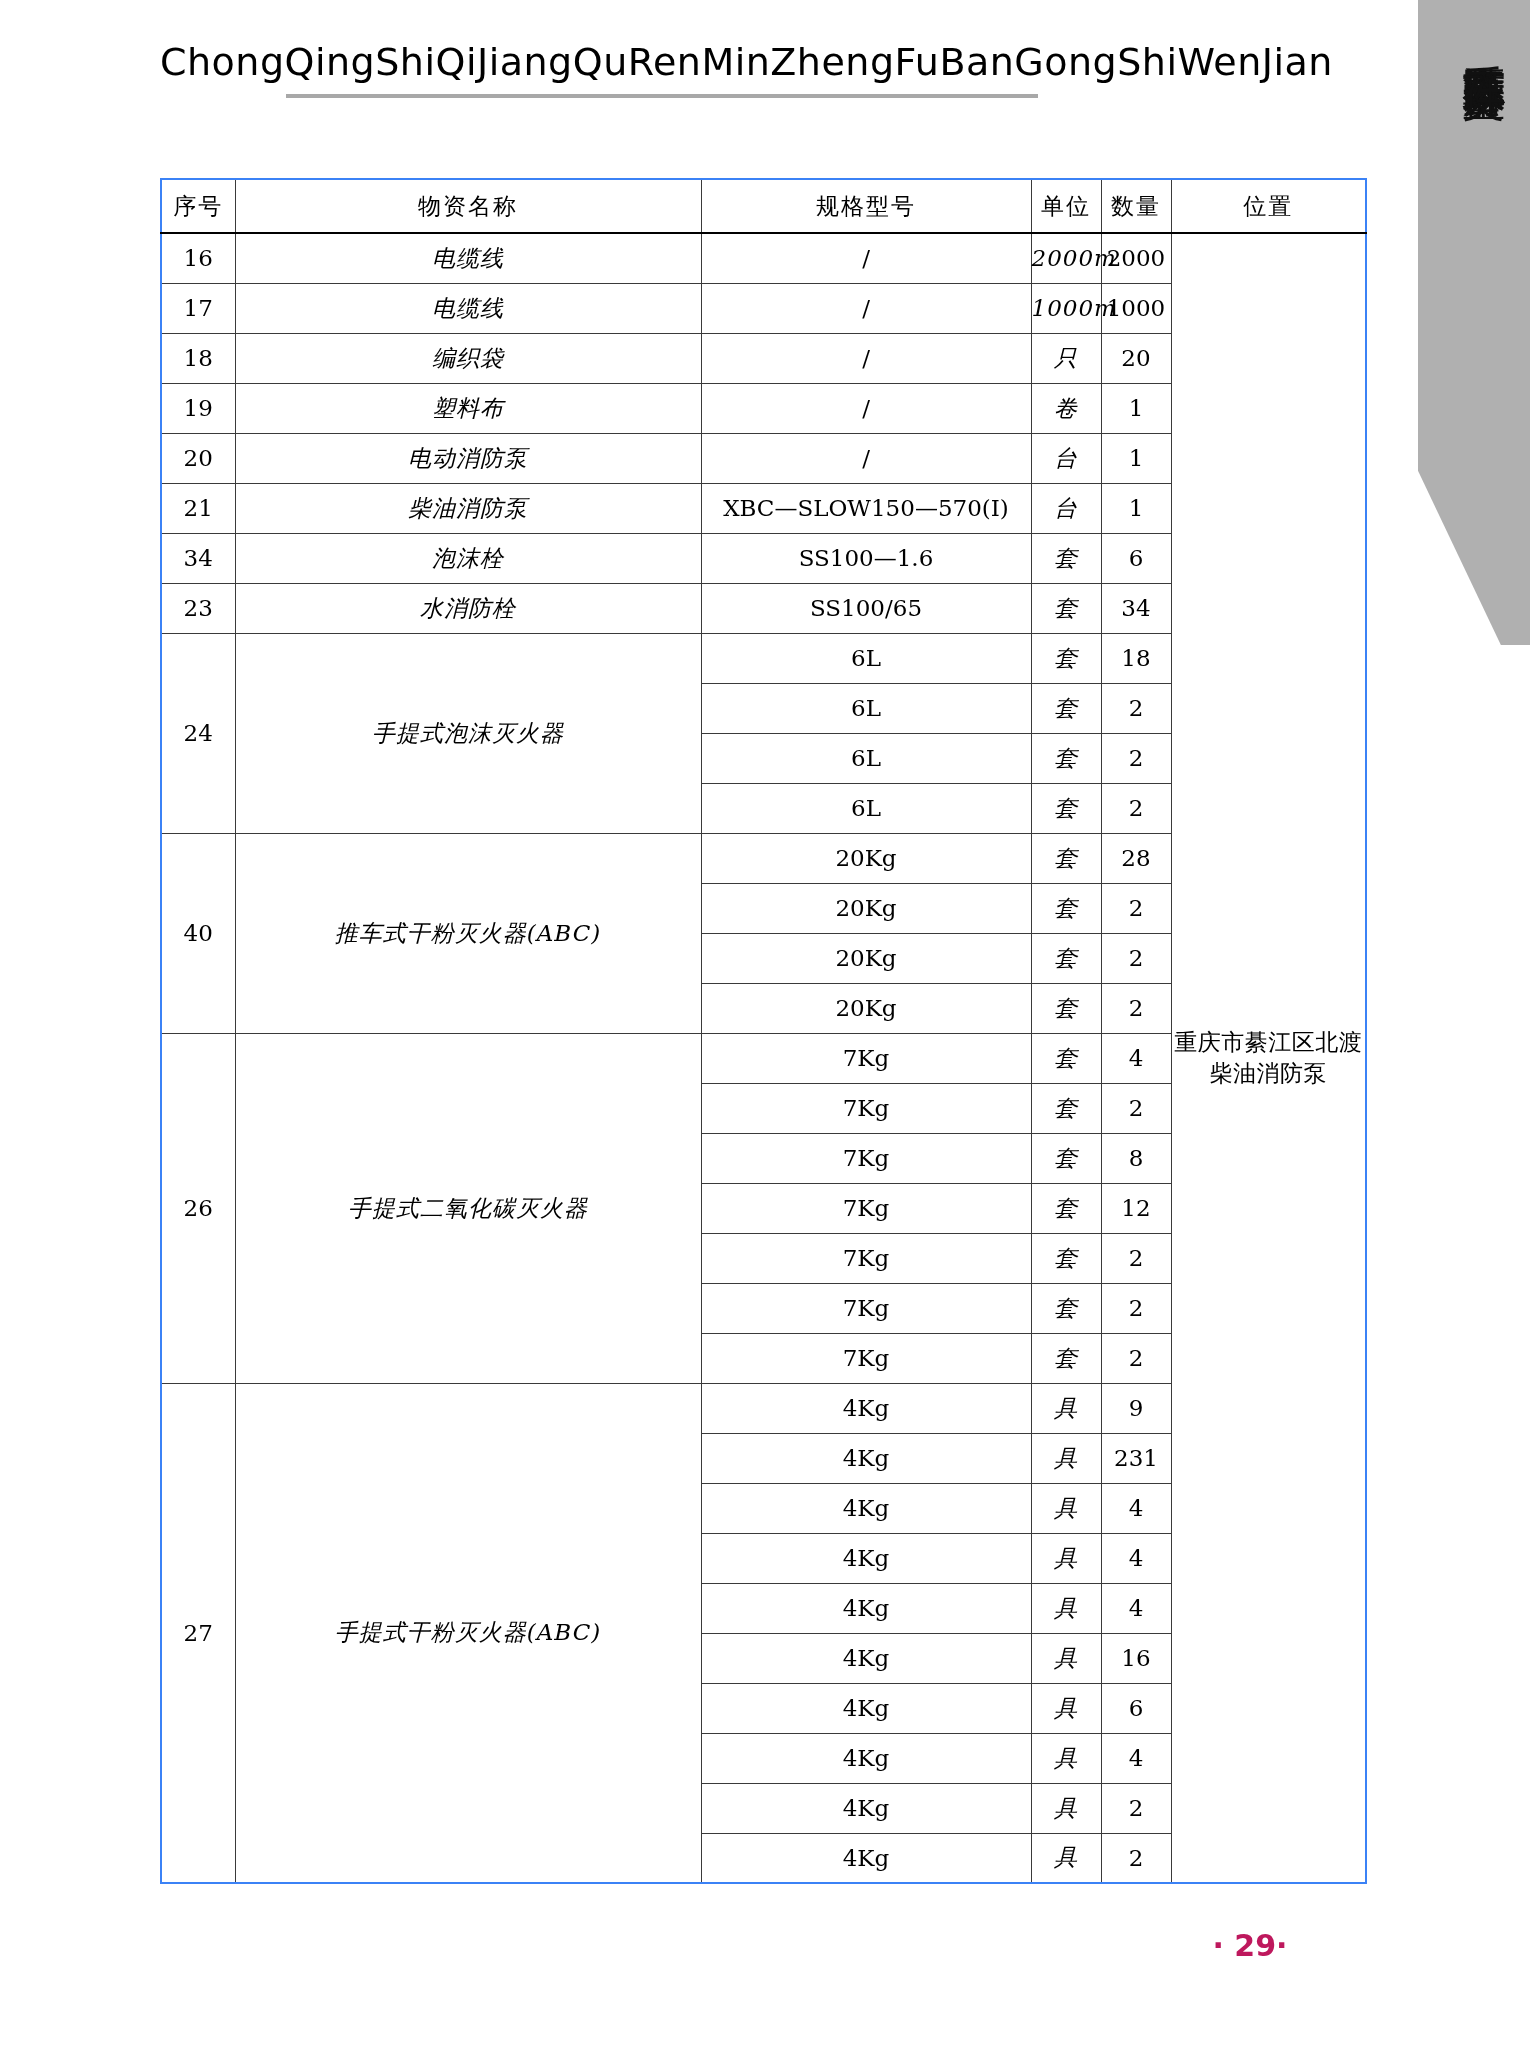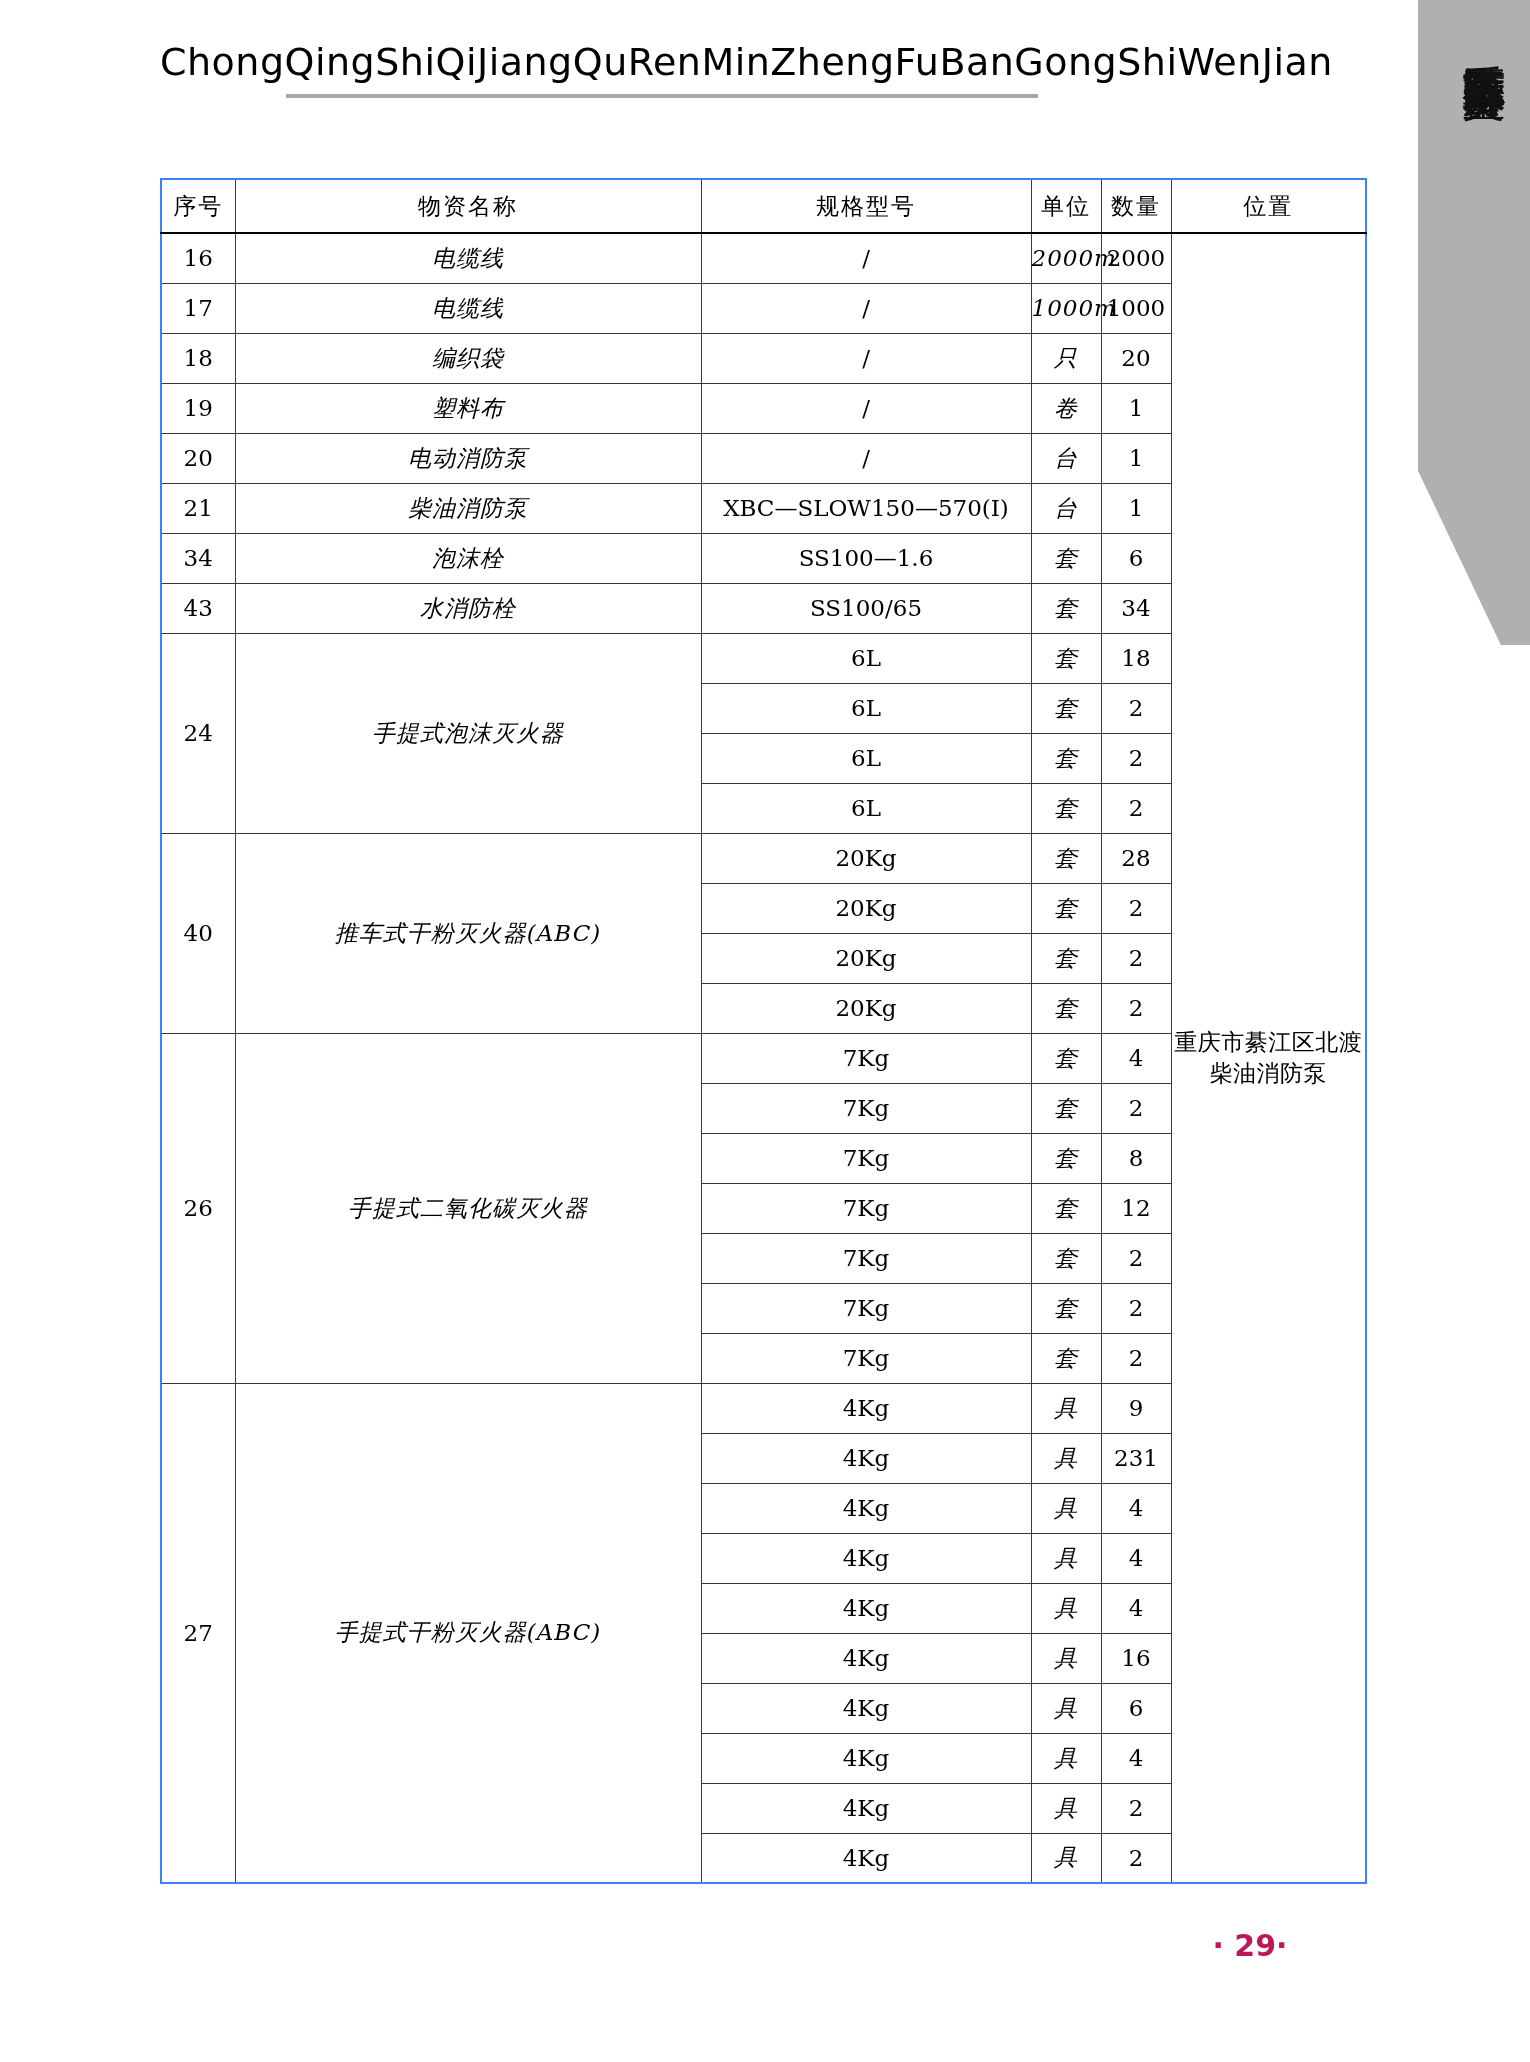--- a/index.html
+++ b/index.html
@@ -225,21 +225,21 @@
         <td class="num-cell">1</td>
       </tr>
       <tr>
         <td class="num-cell">34</td>
         <td class="cn-cell">泡沫栓</td>
         <td class="latin-cell">SS100—1.6</td>
         <td class="cn-cell">套</td>
         <td class="num-cell">6</td>
       </tr>
       <tr>
-        <td class="num-cell">43</td>
+        <td class="num-cell">23</td>
         <td class="cn-cell">水消防栓</td>
         <td class="latin-cell">SS100/65</td>
         <td class="cn-cell">套</td>
         <td class="num-cell">34</td>
       </tr>
       <tr>
         <td class="num-cell" rowspan="4">24</td>
         <td class="cn-cell" rowspan="4">手提式泡沫灭火器</td>
         <td class="latin-cell">6L</td>
         <td class="cn-cell">套</td>

